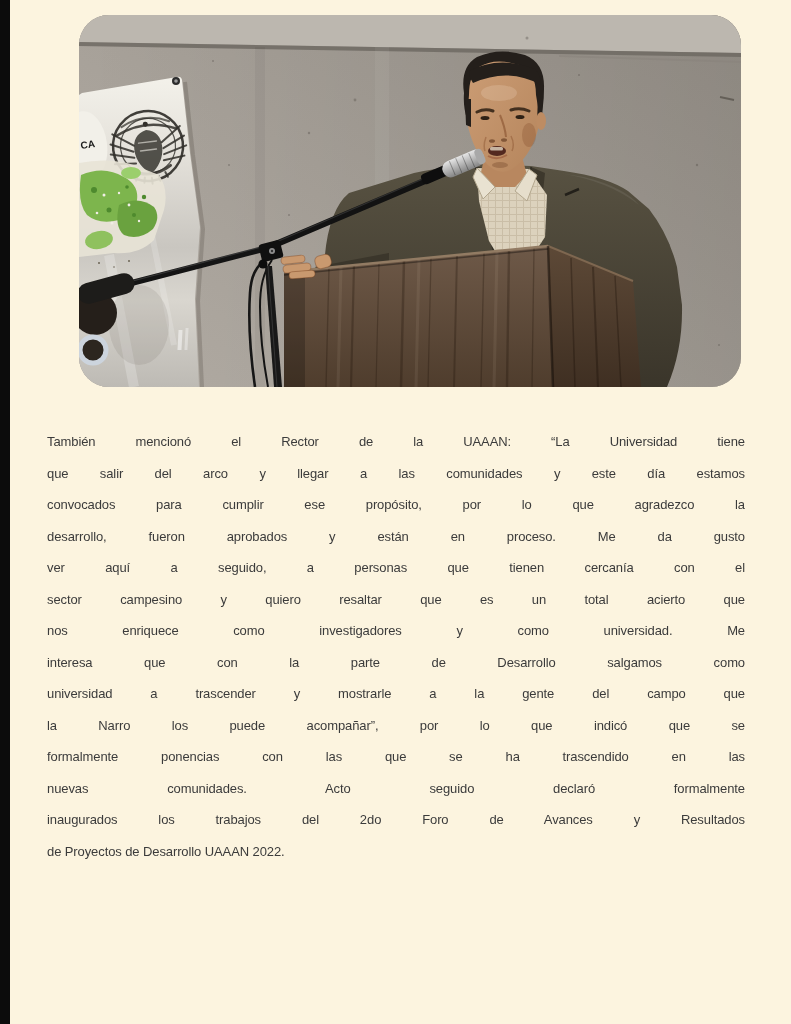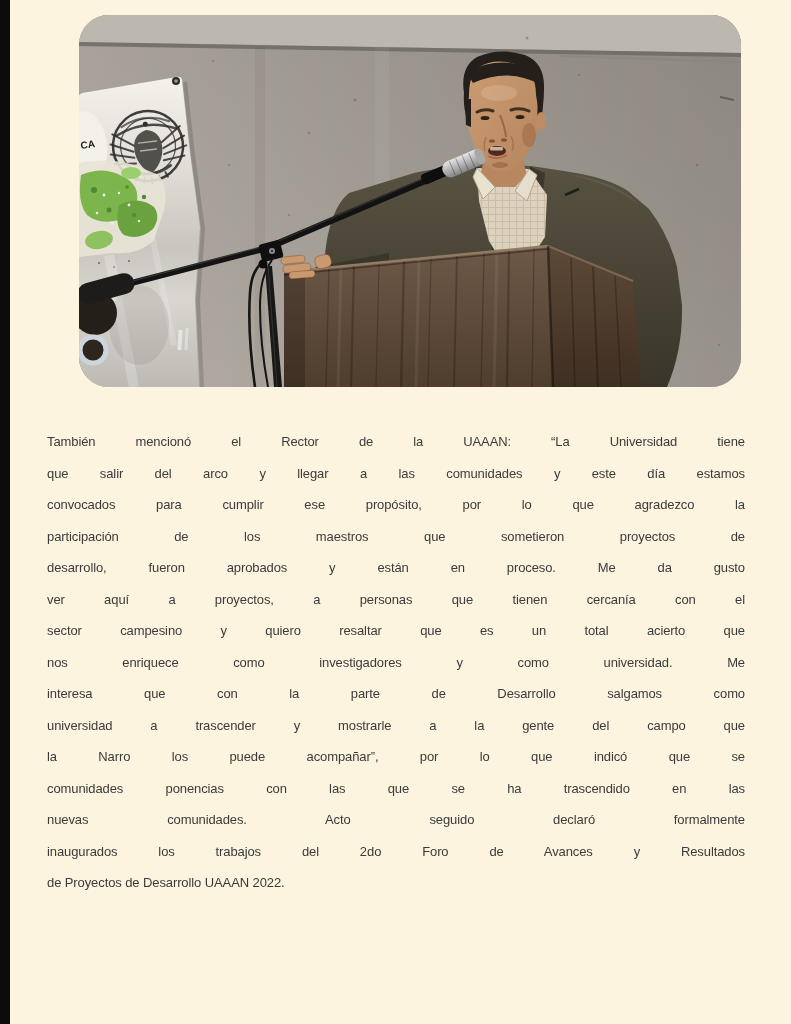--- a/index.html
+++ b/index.html
@@ -274,25 +274,24 @@
         <rect x="400" y="147.5" width="8" height="16" rx="4" fill="#a8a8a8"></rect>
       </g>
     </g>
   </svg>
 </figure>
 
 <div class="article">
     <div class="jline">También mencionó el Rector de la UAAAN: “La Universidad tiene</div>
     <div class="jline">que salir del arco y llegar a las comunidades y este día estamos</div>
     <div class="jline">convocados para cumplir ese propósito, por lo que agradezco la</div>
-    <div class="jline">participación de los maestros que sometieron proyectos de</div>
     <div class="jline">desarrollo, fueron aprobados y están en proceso. Me da gusto</div>
-    <div class="jline">ver aquí a proyectos, a personas que tienen cercanía con el</div>
+    <div class="jline">ver aquí a seguido, a personas que tienen cercanía con el</div>
     <div class="jline">sector campesino y quiero resaltar que es un total acierto que</div>
     <div class="jline">nos enriquece como investigadores y como universidad. Me</div>
     <div class="jline">interesa que con la parte de Desarrollo salgamos como</div>
     <div class="jline">universidad a trascender y mostrarle a la gente del campo que</div>
     <div class="jline">la Narro los puede acompañar”, por lo que indicó que se</div>
-    <div class="jline">comunidades ponencias con las que se ha trascendido en las</div>
+    <div class="jline">formalmente ponencias con las que se ha trascendido en las</div>
     <div class="jline">nuevas comunidades. Acto seguido declaró formalmente</div>
     <div class="jline">inaugurados los trabajos del 2do Foro de Avances y Resultados</div>
     <div class="jline last">de Proyectos de Desarrollo UAAAN 2022.</div>
   </div>
 
 </body></html>

